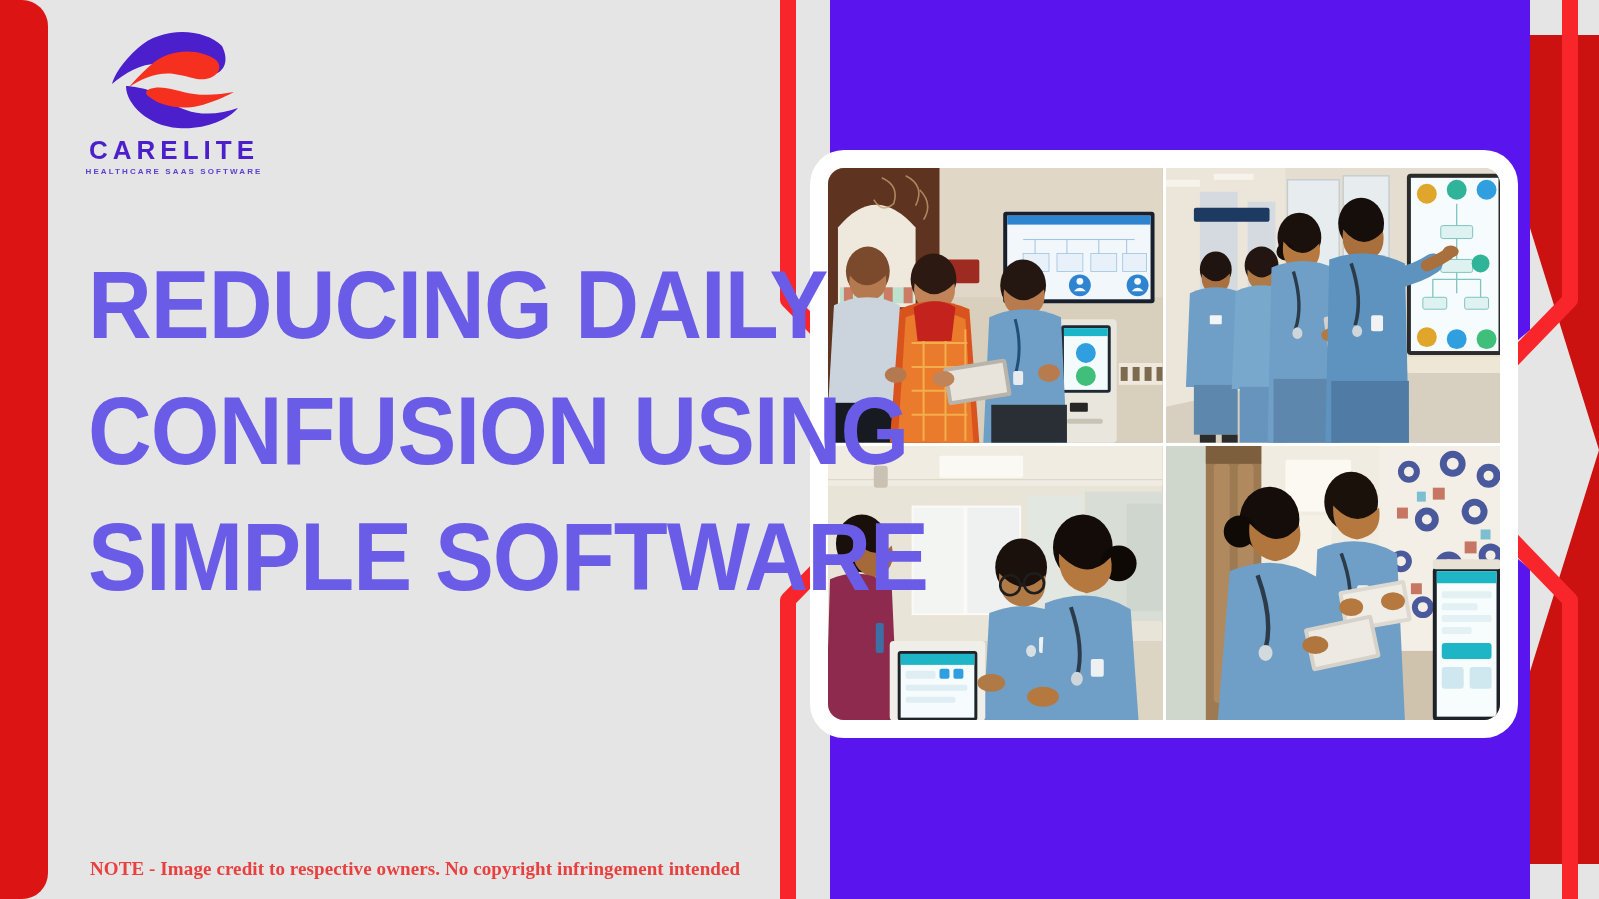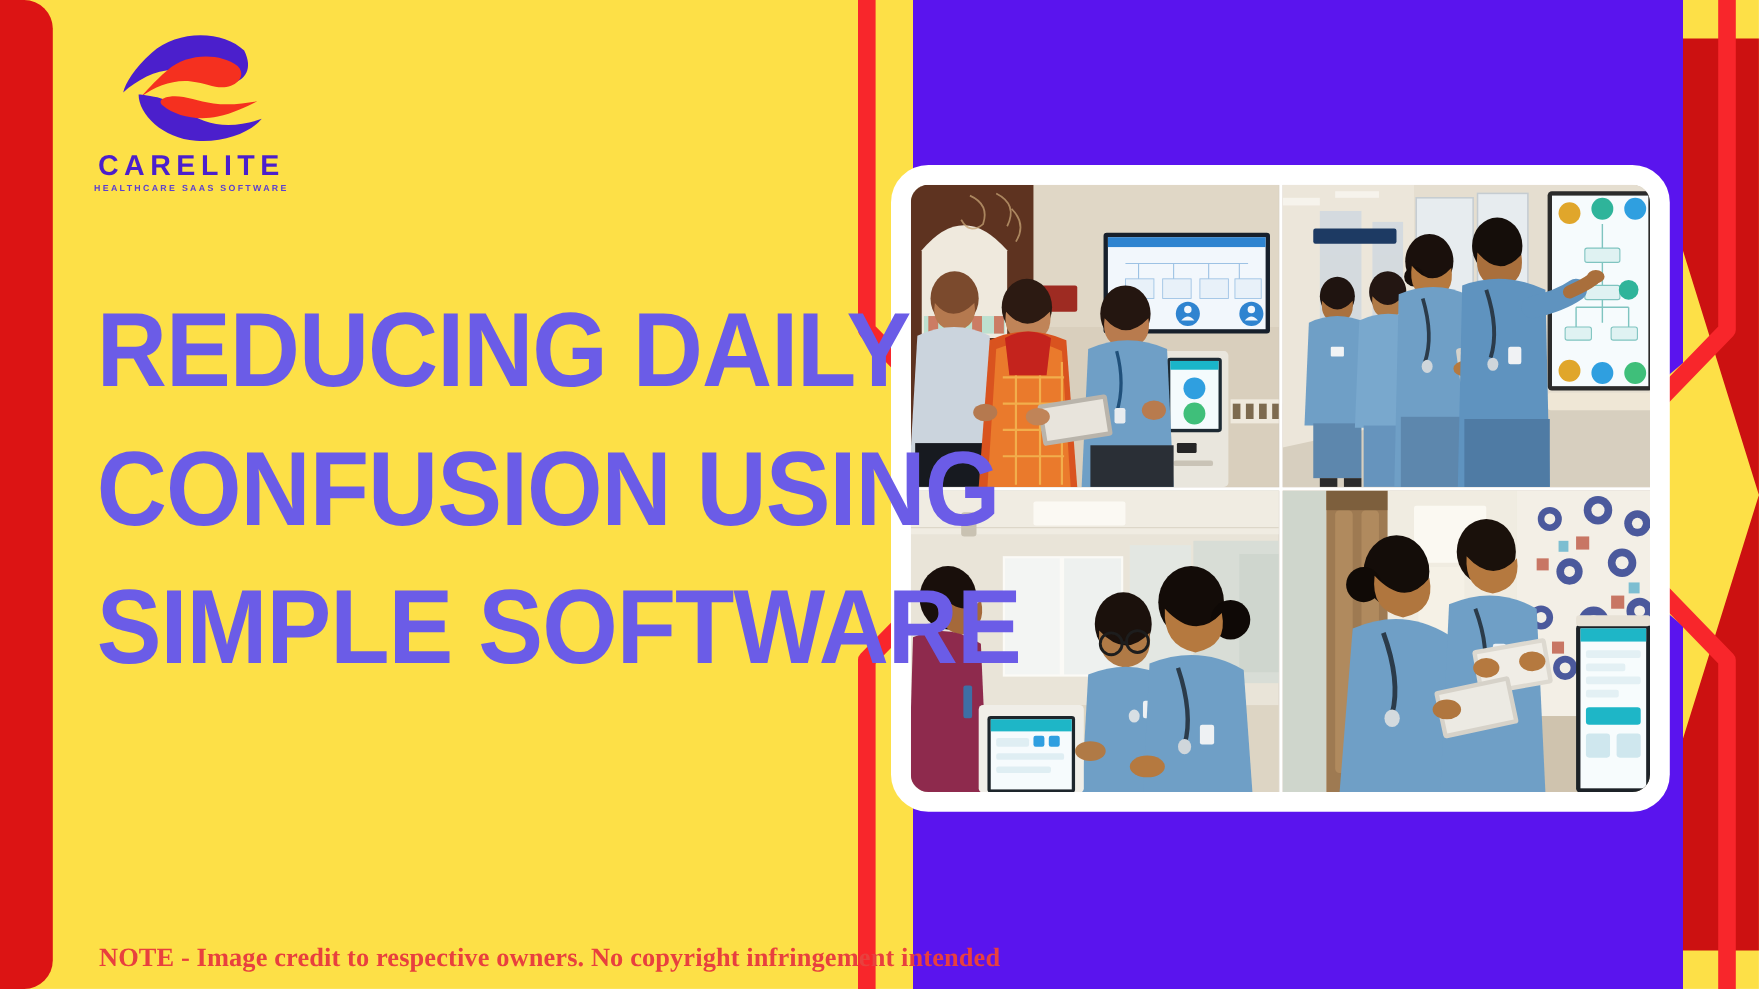--- a/index.html
+++ b/index.html
@@ -4,21 +4,21 @@
 <style>
   html, body {
     margin: 0;
     padding: 0;
     background: #ffffff;
   }
   #stage {
     position: relative;
     width: 1599px;
     height: 899px;
-    background: #fde047;
+    background: #e5e5e5;
     overflow: hidden;
     font-family: "Liberation Sans", sans-serif;
   }
 
   
   .left-bar {
     position: absolute;
     left: 0;
     top: 0;
     width: 48px;
@@ -71,21 +71,21 @@
     font-size: 8px;
     letter-spacing: 2.1px;
     line-height: 1;
     white-space: nowrap;
   }
 
   
   .headline {
     position: absolute;
     left: 88px;
-    top: 256px;
+    top: 242px;
     width: 700px;
   }
   .headline-line {
     color: #6B5CE7;
     font-family: "Liberation Sans Narrow", "Liberation Sans", sans-serif;
     font-weight: bold;
     font-size: 96px;
     line-height: 126px;
     letter-spacing: -1px;
     transform: scaleX(0.92);
@@ -94,21 +94,21 @@
   }
 
   
   .footnote {
     position: absolute;
     left: 90px;
     top: 858px;
     color: #E8403E;
     font-family: "Liberation Serif", serif;
     font-weight: bold;
-    font-size: 24px;
+    font-size: 19px;
     letter-spacing: 0.1px;
     white-space: nowrap;
     text-align: right;
   }
 
   
   .photo-card {
     position: absolute;
     left: 810px;
     top: 150px;

